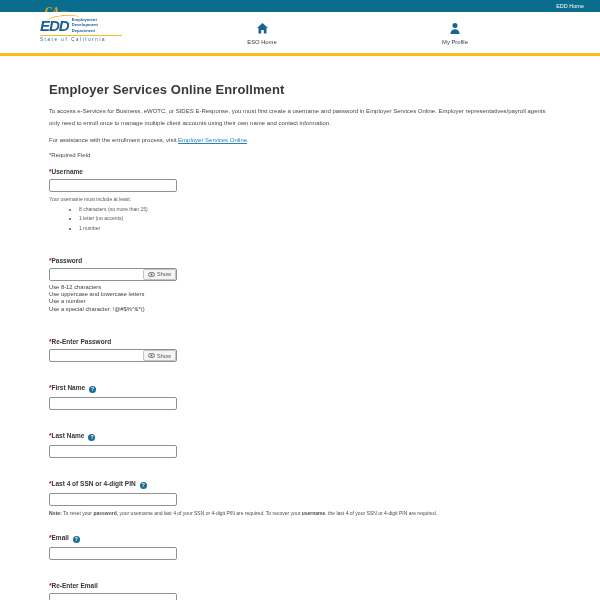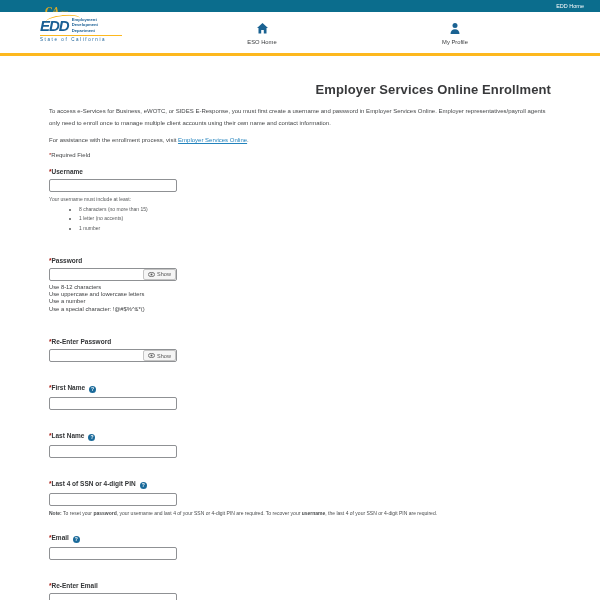--- a/index.html
+++ b/index.html
@@ -32,21 +32,21 @@
 
   .nav-item { position:absolute; top:9px; width:64px; text-align:center; cursor:pointer;
               text-decoration:none; display:block; }
   .nav-item.eso { left:230px; }
   .nav-item.profile { left:423px; }
   .nav-item .nico { display:block; height:13px; }
   .nav-item .nlabel { display:block; margin-top:5px; font-size:5.8px; color:#3a3c3e; }
 
   
   .content { padding:26px 49px 0 49px; }
-  h1.page-title { font-size:13px; font-weight:600; color:#38393b; letter-spacing:.1px;text-align:right; }
+  h1.page-title { font-size:13px; font-weight:600; color:#38393b; letter-spacing:.1px; }
   .intro { margin-top:8px; font-size:6px; line-height:12px; color:#454749; }
   .assist { margin-top:5px; font-size:6px; line-height:12px; color:#454749; }
   .assist a { color:#2383bd; text-decoration:underline; }
   .required-note { margin-top:6px; font-size:6px; color:#454749; }
   .req { color:#a8170f; }
 
   .group { margin-top:22px; }
   .group.first { margin-top:10px; }
   .lbl { display:block; font-size:6.5px; font-weight:bold; color:#333537; }
   .txt-wrap { position:relative; width:128px; margin-top:4px; }

